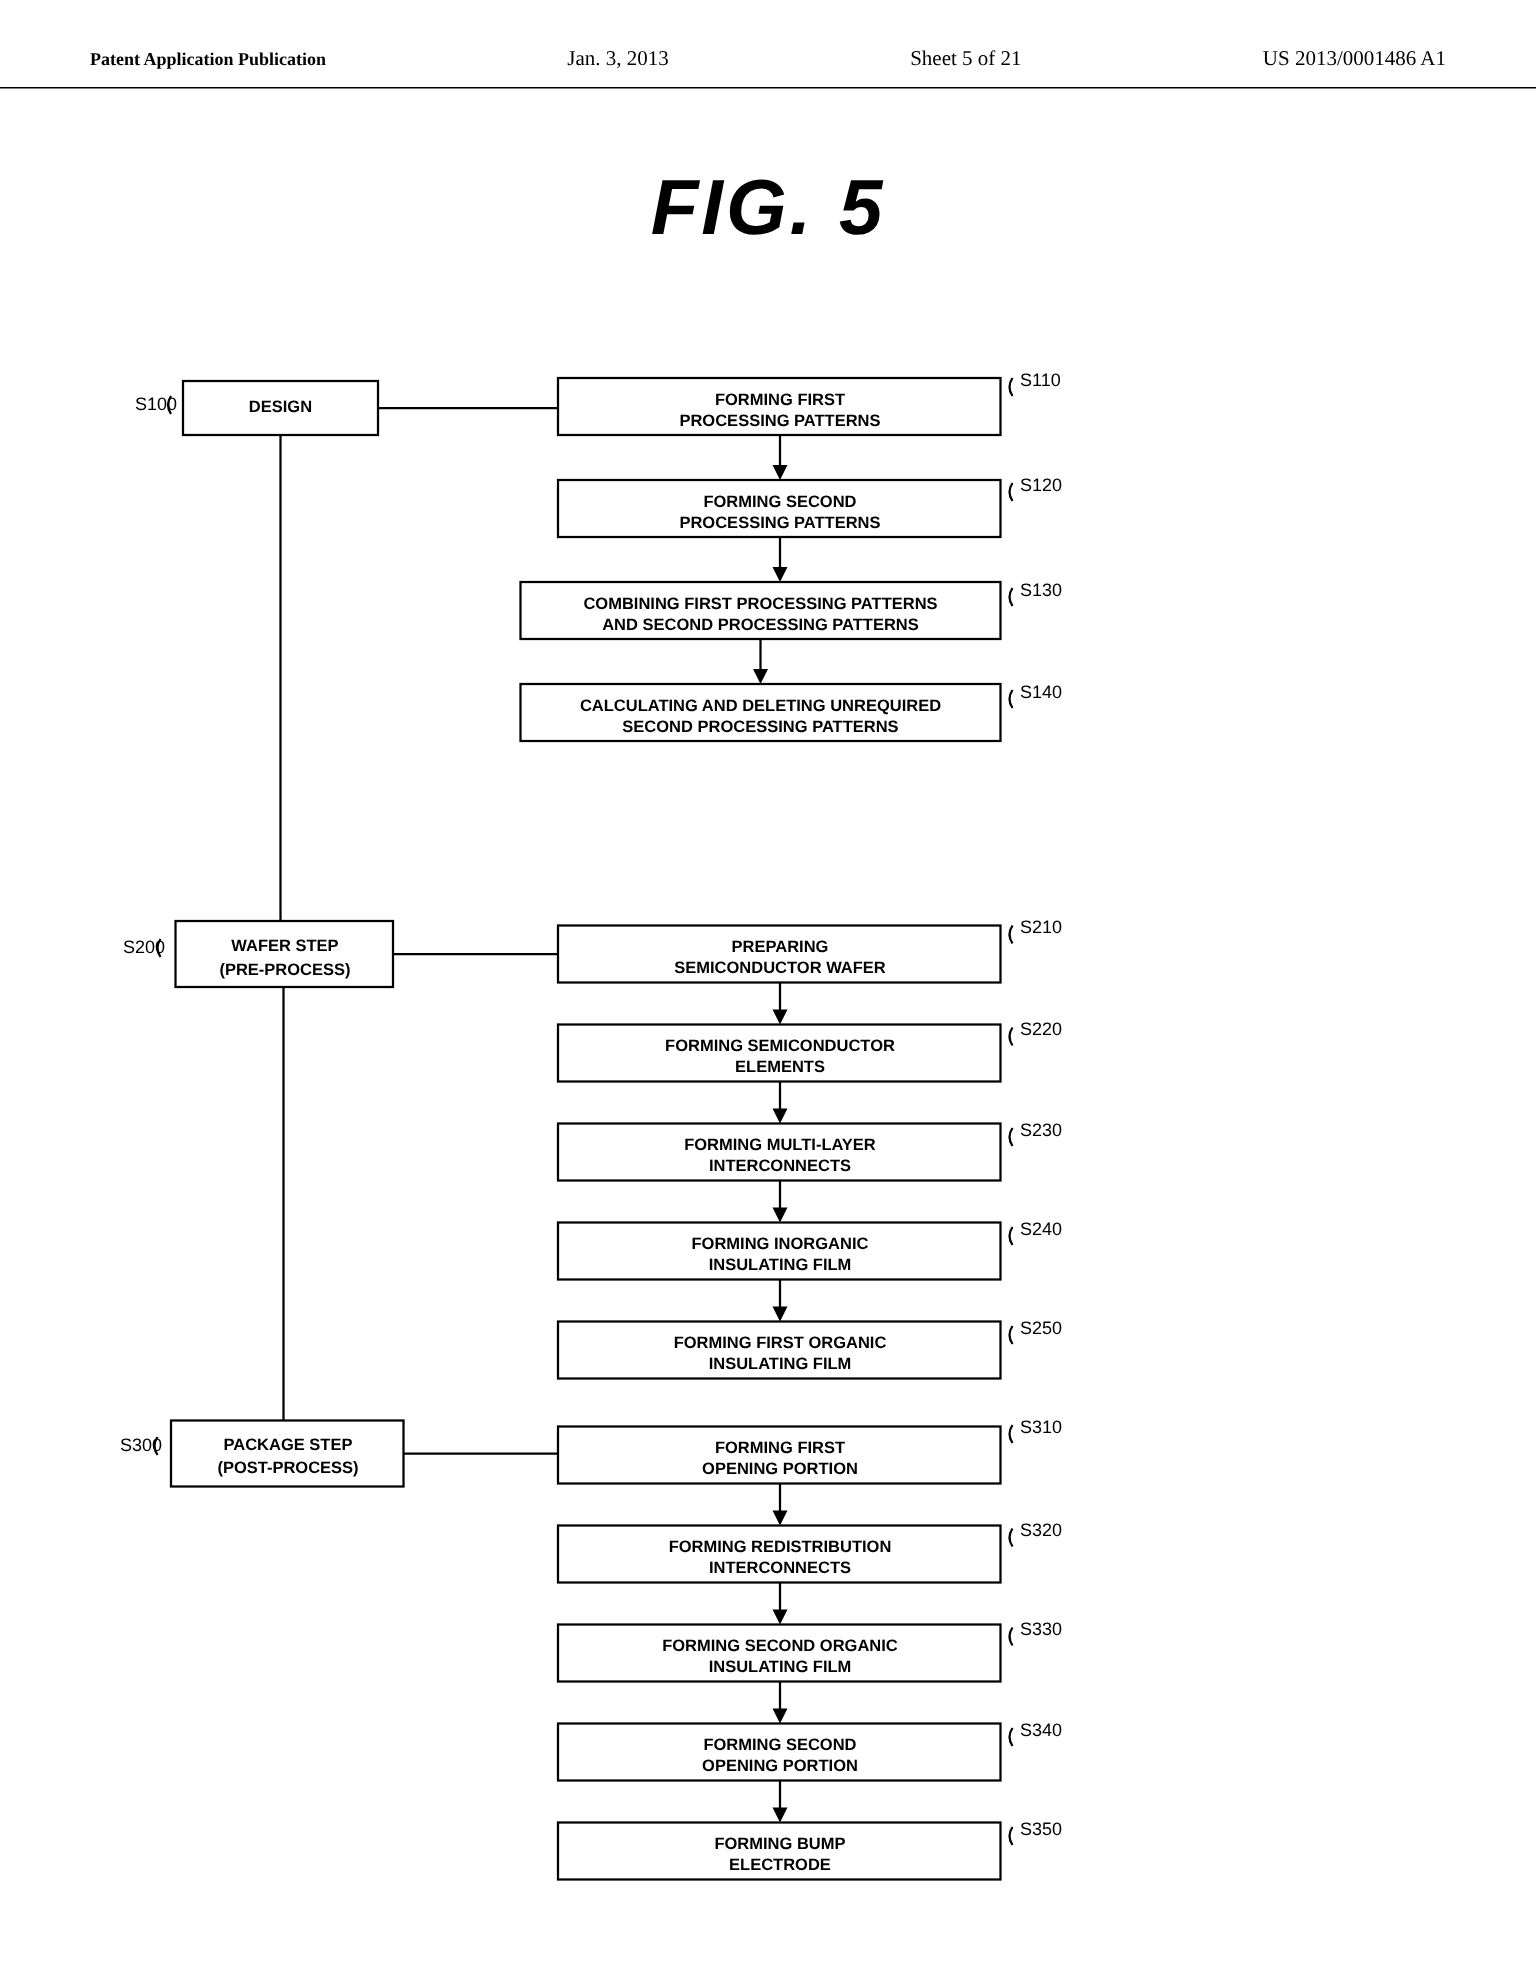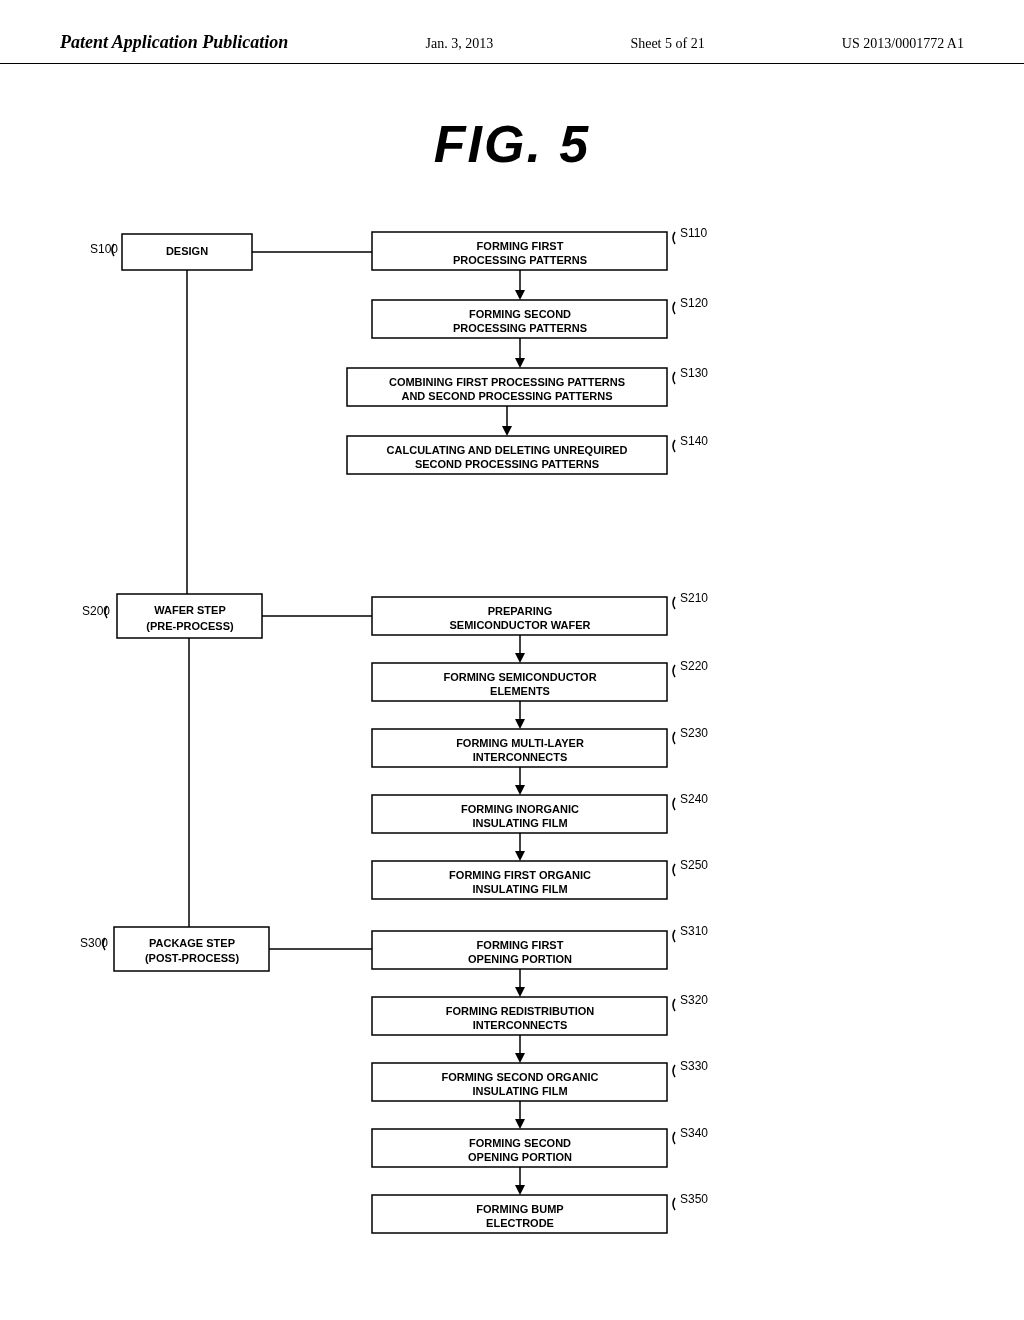--- a/index.html
+++ b/index.html
@@ -16,22 +16,21 @@
       display: flex;
       justify-content: space-between;
       align-items: baseline;
       padding: 32px 60px 10px 60px;
       border-bottom: 1px solid #000;
       font-size: 15px;
     }
 
     .header-left {
       font-weight: bold;
-      font-style: italic;
-      font-size: 18px;
+      font-size: 12px;
     }
 
     .header-center {
       font-size: 14px;
       text-align: center;
     }
 
     .header-right {
       font-size: 14px;
     }
@@ -42,21 +41,21 @@
       height: calc(1320px - 80px);
       padding: 20px 40px;
     }
 
     .fig-title {
       text-align: center;
       font-size: 52px;
       font-style: italic;
       font-weight: bold;
       margin-top: 30px;
-      margin-bottom: 8px;
+      margin-bottom: 33px;
       font-family: Arial, sans-serif;
       letter-spacing: 2px;
     }
 
     
     .diagram-svg {
       display: block;
       margin: 0 auto;
     }
 
@@ -89,21 +88,21 @@
       text-anchor: start;
     }
   </style>
 </head>
 <body>
 
 <div class="page-header">
   <span class="header-left">Patent Application Publication</span>
   <span class="header-center">Jan. 3, 2013</span>
   <span class="header-center">Sheet 5 of 21</span>
-  <span class="header-right">US 2013/0001772 A1</span>
+  <span class="header-right">US 2013/0001486 A1</span>
 </div>
 
 <div class="diagram-area">
   <div class="fig-title">FIG.  5</div>
 
   <svg class="diagram-svg" width="900" height="1130" viewBox="0 0 900 1130">
 
     <text class="step-label" x="28" y="68">S100</text>
     <path d="M 52 62 Q 48 68 52 74" fill="none" stroke="#000" stroke-width="1.5"></path>
 

